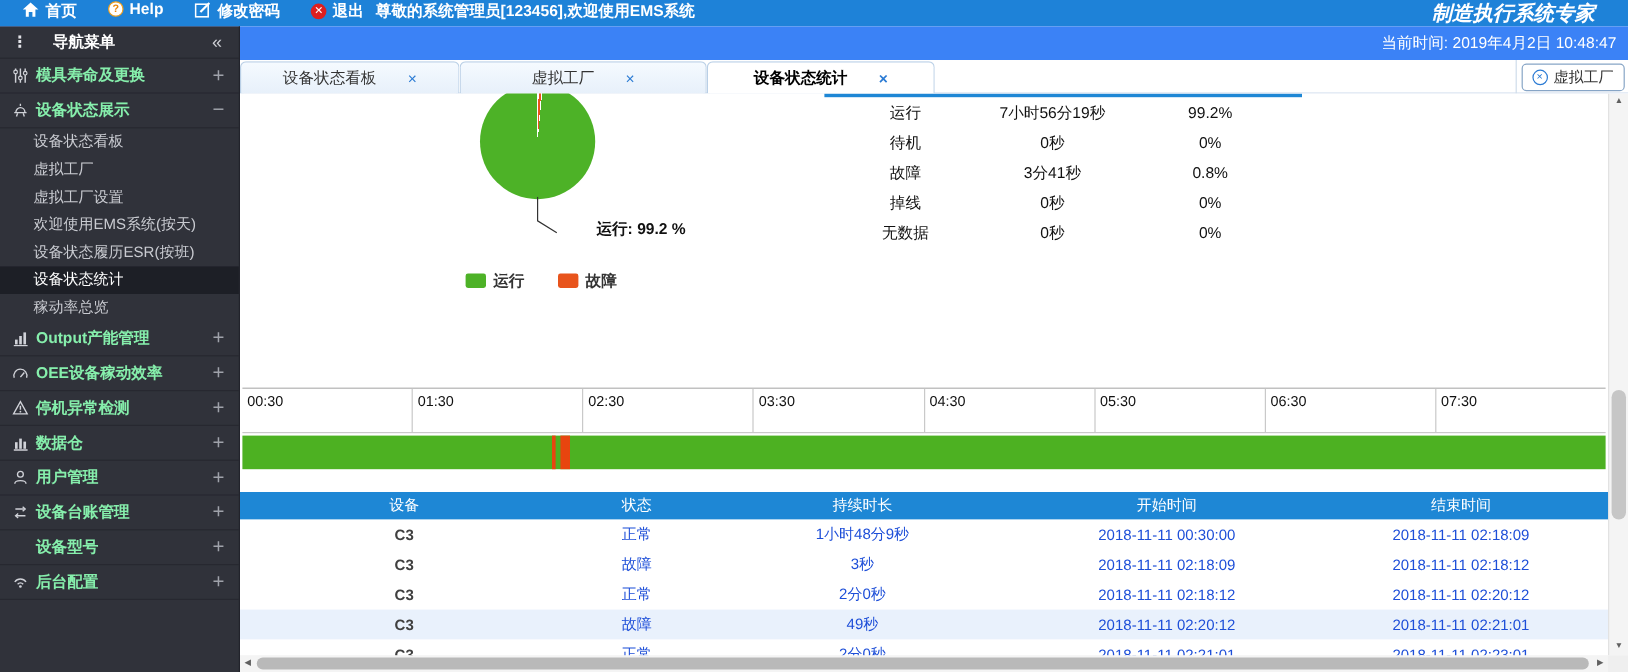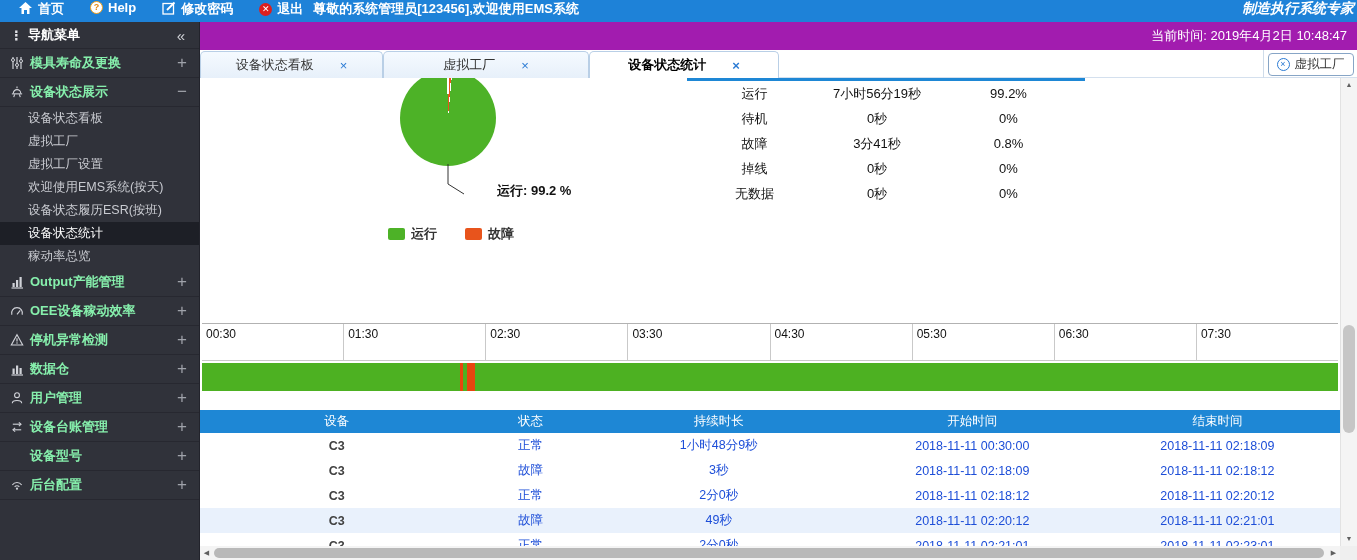--- a/index.html
+++ b/index.html
@@ -7,39 +7,39 @@
     font-family:"Liberation Sans","DejaVu Sans",sans-serif; background:#fff; }
   body { position:relative; }
 
   
   .topbar { position:absolute; left:0; top:0; width:1357px; height:22px;
     background:#1e82d8; display:flex; align-items:flex-start; color:#fff;
     font-size:13px; font-weight:700; }
   .tb-item { display:flex; align-items:center; gap:5px; margin-left:26px; cursor:pointer; }
   .tb-item:first-child { margin-left:18px; }
   .tb-welcome { margin-left:10px; font-weight:700; }
-  .tb-brand { margin-left:auto; margin-right:3px; font-style:italic; font-weight:700; font-size:14px; }
+  .tb-brand { margin-left:auto; margin-right:28px; font-style:italic; font-weight:700; font-size:17px; }
   .ico-circle { width:13px; height:13px; border-radius:50%; display:inline-flex;
     align-items:center; justify-content:center; font-size:9px; line-height:1; }
   .ico-help { background:#fff; color:#e8880f; border:1.5px solid #f0a01e; font-weight:700; }
   .ico-logout { background:#dd1f1f; color:#fff; font-weight:700; }
 
   
   .darkbar { position:absolute; left:0; top:22px; width:1357px; height:28px;
-    background:#a21caf; color:#fff; font-size:13px; display:flex;
+    background:#3b82f6; color:#fff; font-size:13px; display:flex;
     align-items:center; justify-content:flex-end; }
   .time-text { margin-right:10px; }
 
   
   .sidebar { position:absolute; left:0; top:22px; width:200px; height:538px;
     background:#30323a; color:#c9cbd1; border-right:1px solid #22232b; }
   .sb-head { height:27px; display:flex; align-items:center; color:#fff; padding:0 10px;
     border-bottom:1px solid #272830; }
   .sb-dots { font-size:13px; font-weight:700; width:18px; color:#e2e3e8; }
-  .sb-title { font-size:13px; font-weight:700; flex:1; }
+  .sb-title { font-size:13px; font-weight:700; flex:1;margin-left:16px; }
   .sb-collapse { font-size:15px; color:#cfd1d6; cursor:pointer; padding-right:4px; }
   .menu-section { height:29px; display:flex; align-items:center; padding:0 10px;
     border-bottom:1px solid #272830; cursor:pointer; }
   .mi { width:20px; display:inline-flex; align-items:center; }
   .ml { flex:1; color:#86efac; font-size:13px; font-weight:700; white-space:nowrap; }
   .mt { font-size:17px; font-weight:200; color:#9fa2aa; padding-right:2px; }
   .menu-sub { height:23px; display:flex; align-items:center; padding-left:28px;
     font-size:12.5px; color:#c9cbd1; cursor:pointer; }
   .menu-sub.sel { background:#1d1f26; color:#fff; }
 

